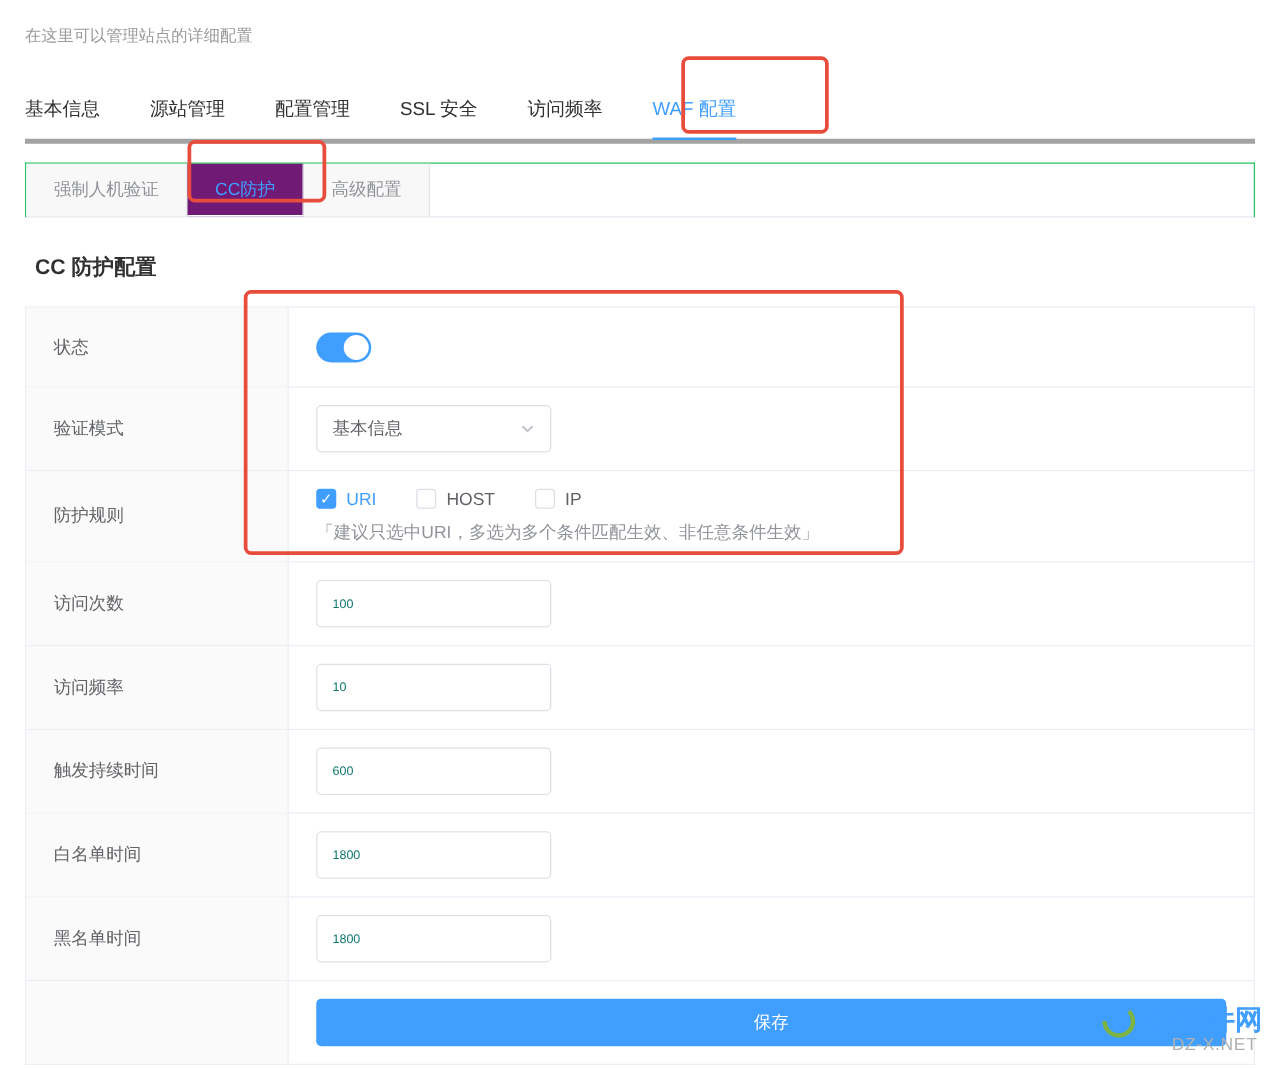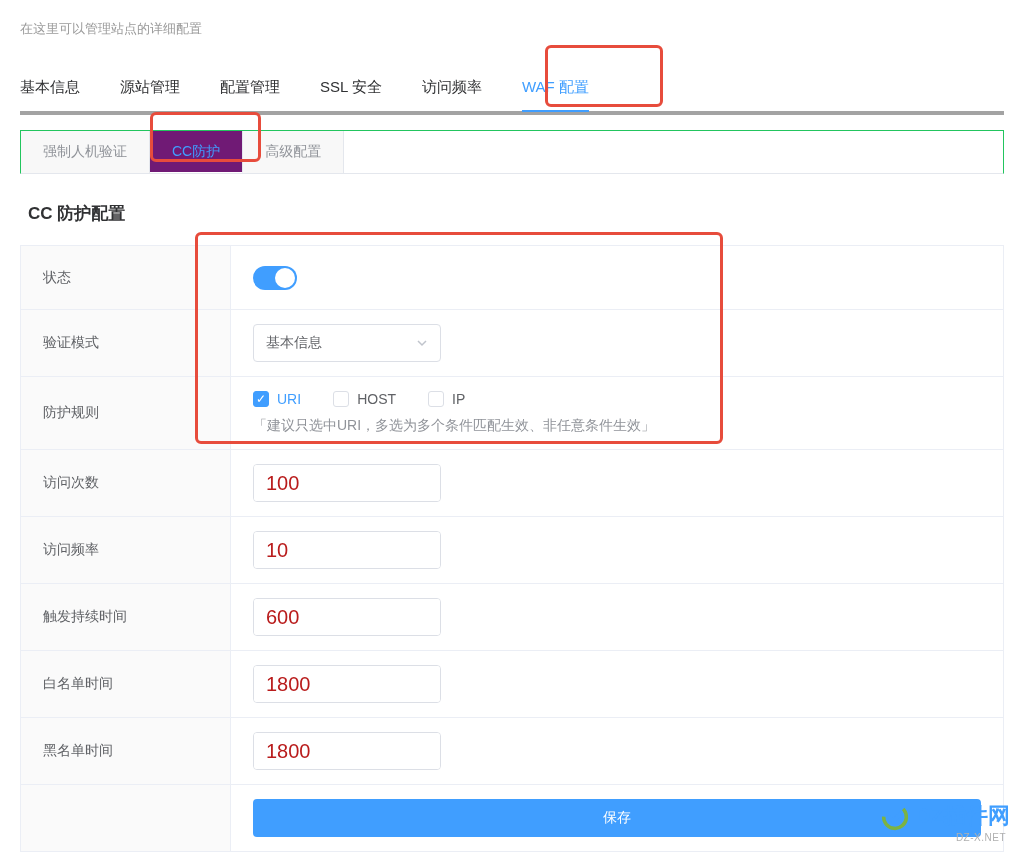--- a/index.html
+++ b/index.html
@@ -167,22 +167,22 @@
       border: 1px solid #dcdfe6;
       border-radius: 4px;
       height: 38px;
       width: 188px;
       overflow: hidden;
     }
     .input-text {
       flex: 1;
       border: none;
       padding: 0 12px;
-      font-size: 20px;
-      color: #b91c1c;
+      font-size: 10px;
+      color: #0f766e;
       outline: none;
     }
     .btn-primary {
       display: inline-block;
       background: #409eff;
       color: #fff;
       border-radius: 4px;
       padding: 10px 18px;
       font-size: 14px;
       cursor: pointer;
@@ -193,21 +193,21 @@
       right: 14px;
       bottom: 24px;
       display: flex;
       align-items: flex-end;
       gap: 6px;
     }
     .wm-icon {
       width: 28px; height: 28px;
     }
     .wm-text { font-size: 22px; font-weight: 700; color: #409eff; }
-    .wm-sub { position: absolute; right: 18px; bottom: 12px; font-size: 10px; color: #b0b0b0; letter-spacing: 0.5px; }
+    .wm-sub { position: absolute; right: 18px; bottom: 12px; font-size: 14px; color: #b0b0b0; letter-spacing: 0.5px; }
   </style>
 </head>
 <body>
 
 <div class="page-subtitle">在这里可以管理站点的详细配置</div>
 
 <div class="main-tabs">
   <div class="main-tab">基本信息</div>
   <div class="main-tab">源站管理</div>
   <div class="main-tab">配置管理</div>

